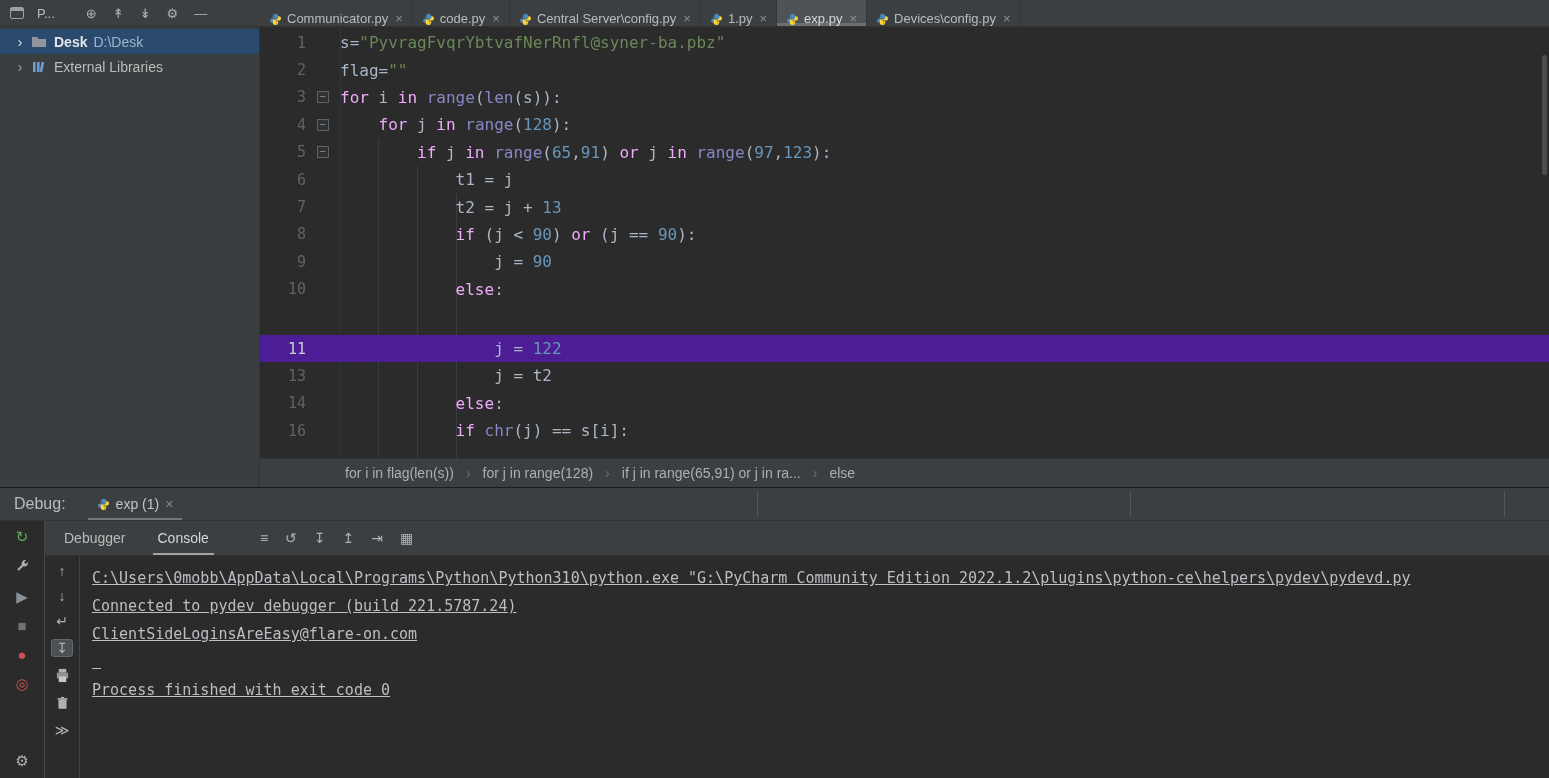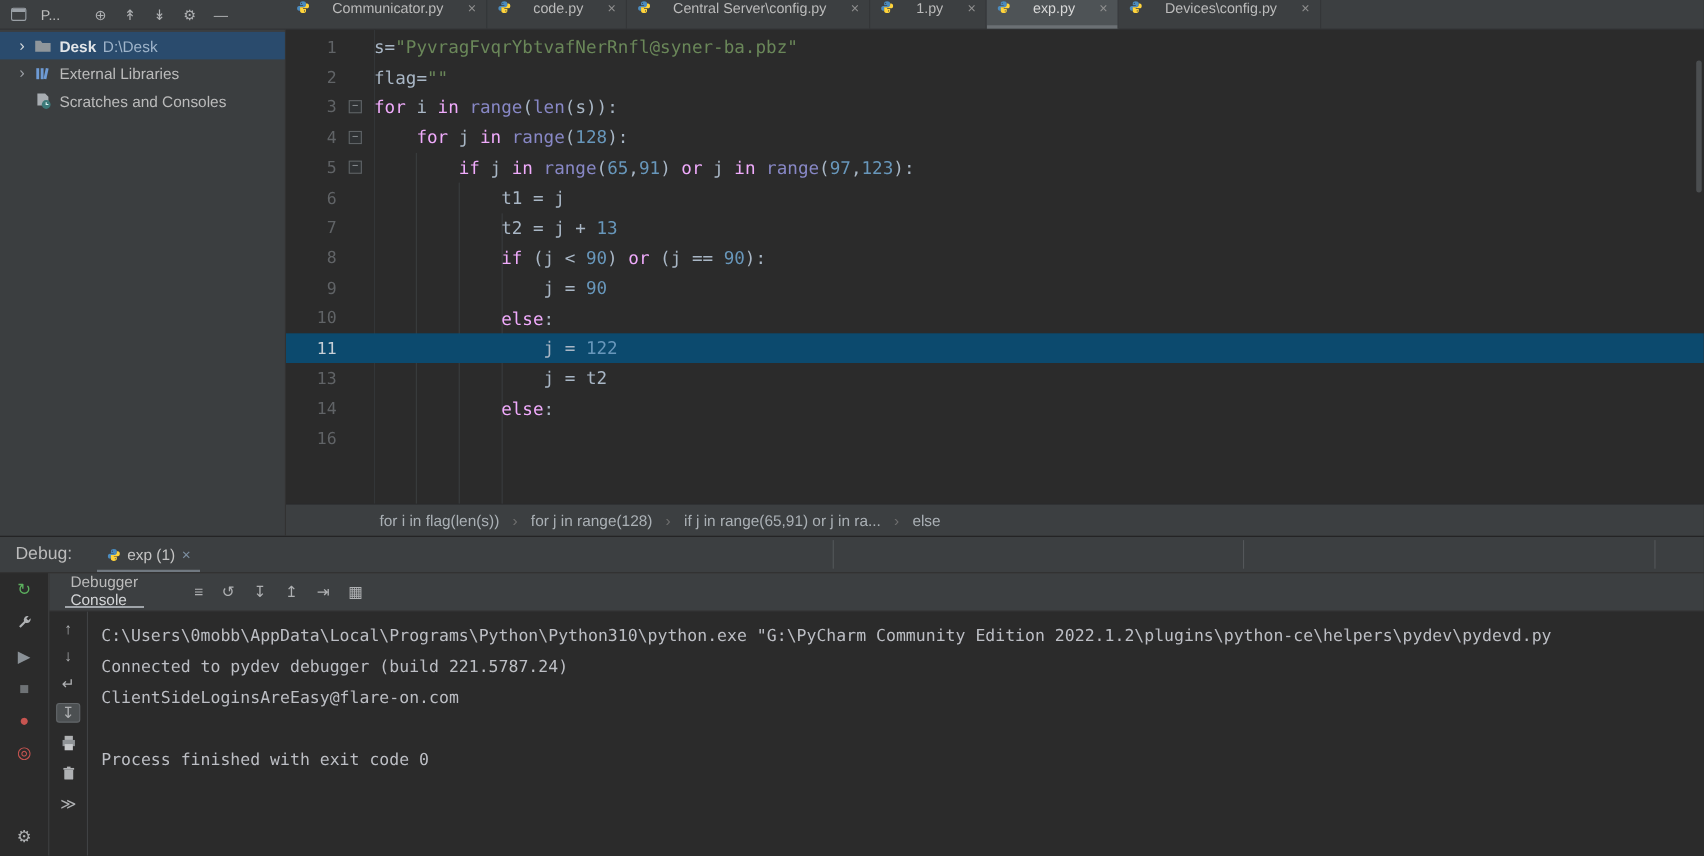--- a/index.html
+++ b/index.html
@@ -8,21 +8,21 @@
   .app { position:relative; width:1549px; height:778px; overflow:hidden; }
 
   
   .topbar { display:flex; height:27px; background:#3c3f41; border-bottom:1px solid #303234; align-items:stretch; }
   .topbar-left { width:260px; flex:none; display:flex; align-items:center; gap:13px; padding-left:10px; }
   .win-icon { width:14px; height:12px; border:1px solid #9aa0a6; border-radius:2px;
               background:linear-gradient(#9aa0a6 0 3px, transparent 3px); flex:none; }
   .ptab-label { color:#bbbbbb; font-size:13px; }
   .pt-icon { color:#afb1b3; font-size:13px; line-height:1; cursor:default; }
   .tabs { display:flex; align-items:stretch; }
-  .tab { display:flex; align-items:flex-start; gap:20px; padding:0 9px; font-size:13px; color:#bbbbbb;
+  .tab { display:flex; align-items:flex-end; gap:5px; padding:0 9px; font-size:13px; color:#bbbbbb;
          border-right:1px solid #343638; cursor:default; }
   .tab.active { background:#4e5356; color:#d8d8d8; box-shadow:inset 0 -3px 0 #6b7074; }
   .tab-close { color:#8f8f8f; font-size:13px; margin-left:2px; }
   .pyico svg { display:block; }
 
   
   .main { display:flex; height:460px; }
   .project { width:260px; flex:none; background:#3b3e40; border-right:1px solid #323232; padding-top:2px; }
   .tree-row { height:25px; display:flex; align-items:center; font-size:14px; color:#bbbbbb; }
   .tree-row.selected { background:#2a4b6d; color:#e2e5e8; }
@@ -32,21 +32,21 @@
   .tree-label b { font-weight:bold; }
   .tree-path { margin-left:6px; color:#8c8c8c; }
   .tree-row.selected .tree-path { color:#9fb4ca; }
 
   .editor-col { flex:1; display:flex; flex-direction:column; min-width:0; }
   .editor { flex:1; position:relative; overflow:hidden; background:#2b2b2b; }
   .guide { position:absolute; width:1px; background:#3a3d3f; bottom:0; z-index:0; }
   .gutter-line { position:absolute; left:80px; top:0; bottom:0; width:1px; background:#333638; z-index:0; }
   #code-area { position:relative; z-index:1; padding-top:2px; }
   .code-line { display:flex; align-items:center; height:27.4px; white-space:pre; }
-  .code-line.current { background:#0c4a6e; }
+  .code-line.current { background:#4c1d95;margin-top:32px; }
   .lnum { width:46px; flex:none; text-align:right; font-family:"DejaVu Sans Mono",monospace; font-size:15px; color:#606366; }
   .code-line.current .lnum { color:#c8cfd6; }
   .fold { width:34px; flex:none; display:flex; justify-content:center; align-items:center; }
   .fold-box { width:12px; height:12px; border:1px solid #5f6366; color:#9da1a5; font-size:10px; line-height:10px;
               text-align:center; background:#2f3234; }
   .code-text { font-family:"DejaVu Sans Mono",monospace; font-size:16px; }
   .tok-p { color:#a9b7c6; } .tok-k { color:#f0abfc; } .tok-s { color:#6a8759; }
   .tok-n { color:#6897bb; } .tok-b { color:#8888c6; }
   .tok-nu { color:#6897bb; text-decoration:underline; }
   .scroll-thumb { position:absolute; right:2px; top:28px; width:5px; height:120px; background:#4b4e50; border-radius:4px; z-index:2; }
@@ -77,21 +77,21 @@
   .dbg-tab.active { color:#d4d6d8; box-shadow:inset 0 -2px 0 #9fa4a9; }
   .toolbar-icons { display:flex; align-items:center; gap:17px; margin-left:24px; color:#afb1b3; font-size:14px; }
   .tb-i { line-height:1; }
   .console-wrap { flex:1; display:flex; min-height:0; background:#2b2b2b; }
   .dbg-col2 { width:35px; flex:none; border-right:1px solid #404244; display:flex; flex-direction:column;
               align-items:center; padding-top:8px; gap:11px; color:#afb1b3; font-size:14px; }
   .c2-icon { line-height:1; }
   .c2-icon.toggled { background:#4c5052; border:1px solid #63676a; border-radius:3px; padding:1px 4px; }
   .console { flex:1; min-width:0; overflow:hidden; padding:8px 0 0 12px;
              font-family:"DejaVu Sans Mono",monospace; font-size:15px; line-height:28px; color:#bcbec4; white-space:pre; }
-  .console-line { height:28px; }
+  .console-line { height:28px;text-decoration:underline; }
 </style>
 </head>
 <body>
 
 <div class="app">
 
   <div class="topbar">
     <div class="topbar-left">
       <span class="win-icon"></span>
       <span class="ptab-label">P...</span>
@@ -186,31 +186,20 @@
               <svg width="16" height="16" viewBox="0 0 16 16">
                 <g fill="#6e9bd5">
                   <rect x="2" y="3" width="2.6" height="10"></rect>
                   <rect x="6" y="3" width="2.6" height="10"></rect>
                   <rect x="9.6" y="3" width="2.6" height="10" transform="rotate(12 11 8)"></rect>
                 </g>
               </svg>
             </span>
             <span class="tree-label">External Libraries</span>
           </div>
-          <div class="tree-row">
-            <span class="tree-arrow"></span>
-            <span class="tree-ico">
-              <svg width="16" height="16" viewBox="0 0 16 16">
-                <path fill="#a8adb2" d="M3 1h7l3 3v8H3z"></path>
-                <circle cx="11" cy="11" r="4" fill="#3d7a7a"></circle>
-                <path stroke="#dff4f4" stroke-width="1" fill="none" d="M11 9v2h2"></path>
-              </svg>
-            </span>
-            <span class="tree-label">Scratches and Consoles</span>
-          </div>
         </div>
     </div>
     <div class="editor-col">
       <div class="editor">
         <div class="gutter-line"></div>
         <div class="guide" style="left:118px; top:112px;"></div>
         <div class="guide" style="left:157px; top:139px;"></div>
         <div class="guide" style="left:196px; top:167px;"></div>
         <div id="code-area">
             <div class="code-line"><span class="lnum">1</span><span class="fold"></span><span class="code-text"><span class="tok-p">s=</span><span class="tok-s">"PyvragFvqrYbtvafNerRnfl@syner-ba.pbz"</span></span></div>
@@ -219,21 +208,21 @@
             <div class="code-line"><span class="lnum">4</span><span class="fold"><span class="fold-box">−</span></span><span class="code-text"><span class="tok-p">    </span><span class="tok-k">for</span><span class="tok-p"> j </span><span class="tok-k">in</span><span class="tok-p"> </span><span class="tok-b">range</span><span class="tok-p">(</span><span class="tok-n">128</span><span class="tok-p">):</span></span></div>
             <div class="code-line"><span class="lnum">5</span><span class="fold"><span class="fold-box">−</span></span><span class="code-text"><span class="tok-p">        </span><span class="tok-k">if</span><span class="tok-p"> j </span><span class="tok-k">in</span><span class="tok-p"> </span><span class="tok-b">range</span><span class="tok-p">(</span><span class="tok-n">65</span><span class="tok-p">,</span><span class="tok-n">91</span><span class="tok-p">) </span><span class="tok-k">or</span><span class="tok-p"> j </span><span class="tok-k">in</span><span class="tok-p"> </span><span class="tok-b">range</span><span class="tok-p">(</span><span class="tok-n">97</span><span class="tok-p">,</span><span class="tok-n">123</span><span class="tok-p">):</span></span></div>
             <div class="code-line"><span class="lnum">6</span><span class="fold"></span><span class="code-text"><span class="tok-p">            t1 = j</span></span></div>
             <div class="code-line"><span class="lnum">7</span><span class="fold"></span><span class="code-text"><span class="tok-p">            t2 = j + </span><span class="tok-n">13</span></span></div>
             <div class="code-line"><span class="lnum">8</span><span class="fold"></span><span class="code-text"><span class="tok-p">            </span><span class="tok-k">if</span><span class="tok-p"> (j &lt; </span><span class="tok-n">90</span><span class="tok-p">) </span><span class="tok-k">or</span><span class="tok-p"> (j == </span><span class="tok-n">90</span><span class="tok-p">):</span></span></div>
             <div class="code-line"><span class="lnum">9</span><span class="fold"></span><span class="code-text"><span class="tok-p">                j = </span><span class="tok-n">90</span></span></div>
             <div class="code-line"><span class="lnum">10</span><span class="fold"></span><span class="code-text"><span class="tok-p">            </span><span class="tok-k">else</span><span class="tok-p">:</span></span></div>
             <div class="code-line current"><span class="lnum">11</span><span class="fold"></span><span class="code-text"><span class="tok-p">                j = </span><span class="tok-n">122</span></span></div>
             <div class="code-line"><span class="lnum">13</span><span class="fold"></span><span class="code-text"><span class="tok-p">                j = t2</span></span></div>
             <div class="code-line"><span class="lnum">14</span><span class="fold"></span><span class="code-text"><span class="tok-p">            </span><span class="tok-k">else</span><span class="tok-p">:</span></span></div>
-            <div class="code-line"><span class="lnum">16</span><span class="fold"></span></div>
+            <div class="code-line"><span class="lnum">16</span><span class="fold"></span><span class="code-text"><span class="tok-p">            </span><span class="tok-k">if</span><span class="tok-p"> </span><span class="tok-b">chr</span><span class="tok-p">(j) == s[i]:</span></span></div>
           </div>
         <div class="scroll-thumb"></div>
       </div>
       <div class="breadcrumbs" id="crumbs">
           <span class="crumb">for i in flag(len(s))</span>
           <span class="crumb-sep">›</span>
           <span class="crumb">for j in range(128)</span>
           <span class="crumb-sep">›</span>
           <span class="crumb">if j in range(65,91) or j in ra...</span>
           <span class="crumb-sep">›</span>
@@ -266,21 +255,21 @@
               <path fill="#afb1b3" d="M13.6 4.2a3.6 3.6 0 0 1-4.8 4.5L4 13.5 2.5 12l4.8-4.8a3.6 3.6 0 0 1 4.5-4.8L9.6 4.6l1.8 1.8z"></path>
             </svg></span>
           <span class="dbg-icon" style="color: rgb(138, 145, 151);">▶</span>
           <span class="dbg-icon" style="color: rgb(110, 114, 117);">■</span>
           <span class="dbg-icon" style="color: rgb(199, 84, 80);">●</span>
           <span class="dbg-icon" style="color: rgb(199, 84, 80);">◎</span>
           <span class="dbg-icon bottom" style="color: rgb(175, 177, 179);">⚙</span>
         </div>
       <div class="dbg-right">
         <div class="dbg-tabrow">
-          <div id="dbgtabs" style="display:flex;align-items:stretch;flex-direction:column;">
+          <div id="dbgtabs" style="display:flex;align-items:stretch;">
               <div class="dbg-tab">Debugger</div>
               <div class="dbg-tab active">Console</div>
             </div>
           <div class="toolbar-icons" id="dbgtoolbar">
               <span class="tb-i">≡</span>
               <span class="tb-i">↺</span>
               <span class="tb-i">↧</span>
               <span class="tb-i">↥</span>
               <span class="tb-i">⇥</span>
               <span class="tb-i">▦</span>

